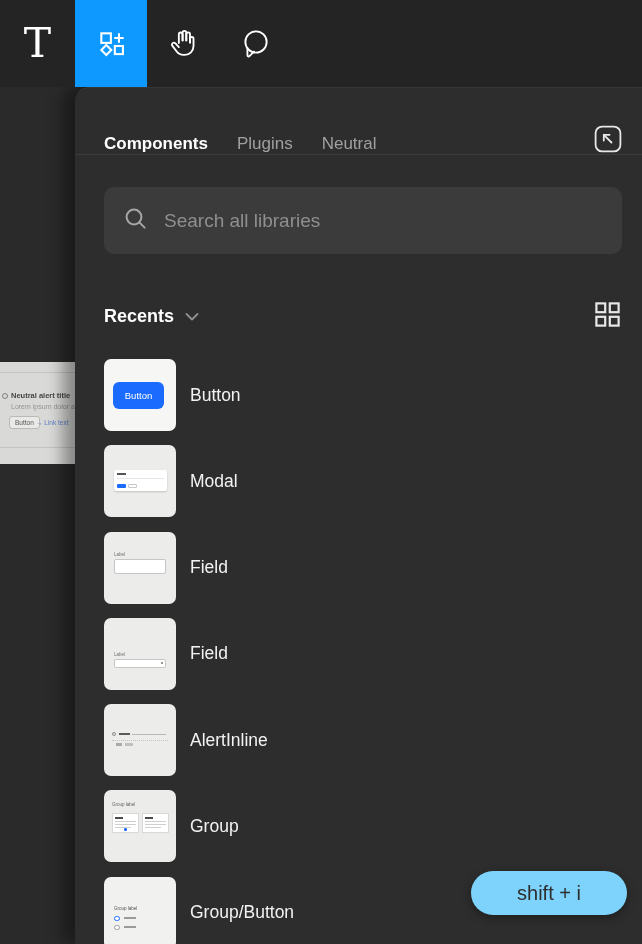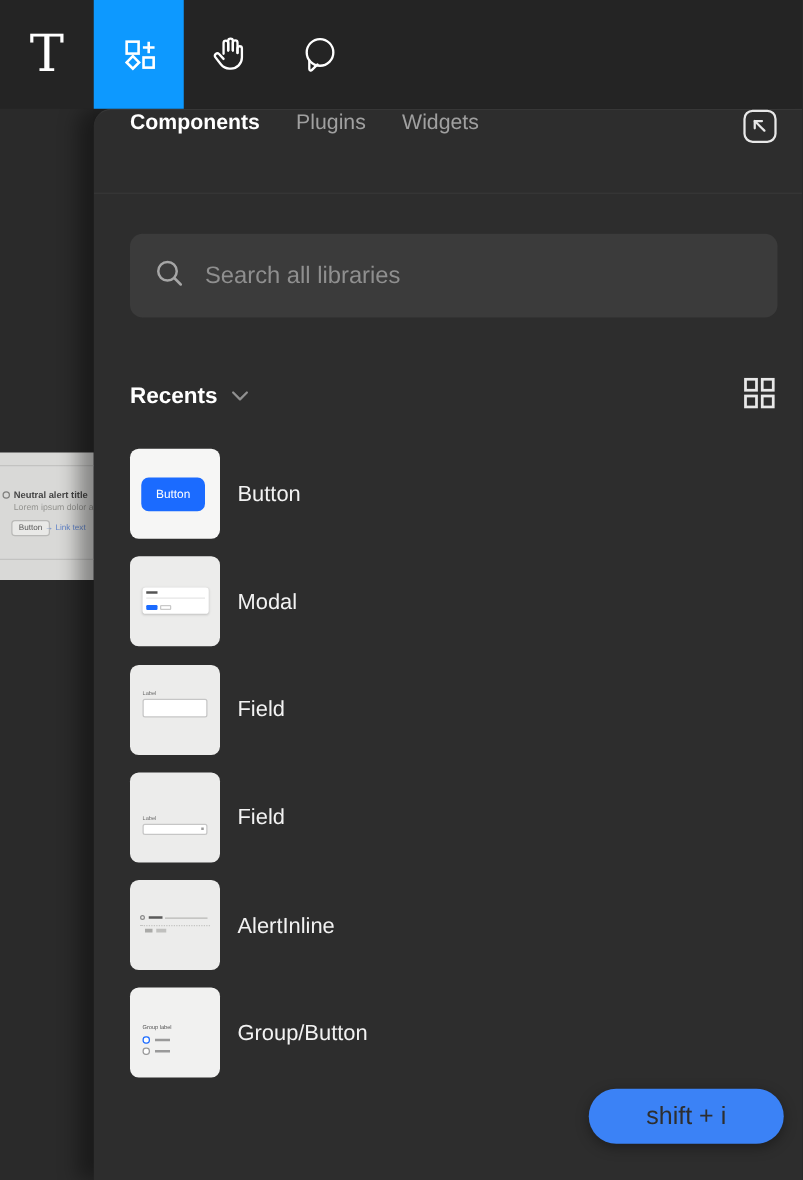--- a/index.html
+++ b/index.html
@@ -56,21 +56,21 @@
   .ac-link { position:absolute; left:36px; top:57px; font-size:6.5px; color:#5f82c8; white-space:nowrap; }
 
   
   .panel {
     position:absolute; left:75px; top:87px; width:567px; height:857px;
     background:#2d2d2d; border-top-left-radius:14px;
     box-shadow:-12px 0 16px rgba(0,0,0,0.38);
     z-index:2; overflow:hidden;
   }
   .panel-header {
-    height:68px; display:flex; align-items:flex-start;
+    height:68px; display:flex; align-items:flex-end;
     padding:0 20px 0 29px; gap:29px;
     border-bottom:1px solid rgba(255,255,255,0.07);
     border-top:1px solid rgba(255,255,255,0.05);
     border-top-left-radius:14px;
   }
   .tab { font-size:17px; color:#a0a0a0; cursor:pointer; white-space:nowrap; }
   .tab.active { color:#ffffff; font-weight:600; }
   .popout {
     margin-left:auto; background:none; border:none; cursor:pointer;
     width:28px; height:28px; display:flex; align-items:center; justify-content:center; padding:0;
@@ -150,21 +150,21 @@
   .t-radio { background:#f1f1f0; }
   .r-label { position:absolute; left:10px; top:30px; font-size:4.5px; color:#555; line-height:1; }
   .r-radio1 { left:10px; top:39px; width:5.5px; height:5.5px; border:1.6px solid #1b6bff; border-radius:50%; background:#fff; }
   .r-radio2 { left:10px; top:48px; width:5.5px; height:5.5px; border:1px solid #9a9a9a; border-radius:50%; background:#fff; }
   .r-bar1 { left:20px; top:40.5px; width:12px; height:2px; background:#9a9a9a; }
   .r-bar2 { left:20px; top:49.5px; width:12px; height:2px; background:#9a9a9a; }
 
   
   .pill {
     position:absolute; left:471px; top:871px; width:156px; height:44px;
-    background:#3b82f6; border-radius:22px; z-index:6;
+    background:#7dd3fc; border-radius:22px; z-index:6;
     display:flex; align-items:center; justify-content:center;
     box-shadow:0 3px 10px rgba(0,0,0,0.35);
   }
   .pill span { font-size:20px; color:#2e2e2e; }
 </style>
 </head>
 <body>
 
 <div class="screen">
 
@@ -212,21 +212,21 @@
       <span class="ac-link">→ Link text</span>
       <div class="ac-divider bottom"></div>
     </div>
   </div>
 
   <section class="panel">
 
     <div class="panel-header">
       <span class="tab active">Components</span>
       <span class="tab">Plugins</span>
-      <span class="tab">Widgets</span>
+      <span class="tab">Neutral</span>
       <button class="popout">
         <span>
           <svg width="28" height="28" viewBox="0 0 28 28" fill="none" stroke="#e8e8e8" stroke-width="1.8" stroke-linecap="round" stroke-linejoin="round">
             <rect x="1.6" y="1.6" width="24.8" height="24.8" rx="6.5"></rect>
             <path d="M17.5 17.5 L9.8 9.8"></path>
             <path d="M9.8 15.6V9.8h5.8"></path>
           </svg>
         </span>
       </button>
     </div>
@@ -305,20 +305,39 @@
           <i class="al-ico"></i>
             <i class="al-title"></i>
             <i class="al-text"></i>
           <i class="al-dots"></i>
             <i class="al-chip"></i>
             <i class="al-chip2"></i>
         </div>
         <span class="item-label">AlertInline</span>
       </div>
 
+      <div class="item">
+        <div class="thumb">
+          <span class="g-label">Group label</span>
+          <i class="g-card c1">
+              <i class="gc-t"></i>
+              <i class="gc-l1"></i>
+              <i class="gc-l2"></i>
+              <i class="gc-l3"></i>
+              <i class="gc-dot"></i>
+            </i>
+          <i class="g-card c2">
+              <i class="gc-t"></i>
+              <i class="gc-l1"></i>
+              <i class="gc-l2"></i>
+              <i class="gc-l3"></i>
+            </i>
+        </div>
+        <span class="item-label">Group</span>
+      </div>
 
       <div class="item">
         <div class="thumb t-radio">
           <span class="r-label">Group label</span>
           <i class="r-radio1"></i>
           <i class="r-bar1"></i>
           <i class="r-radio2"></i>
           <i class="r-bar2"></i>
         </div>
         <span class="item-label">Group/Button</span>

